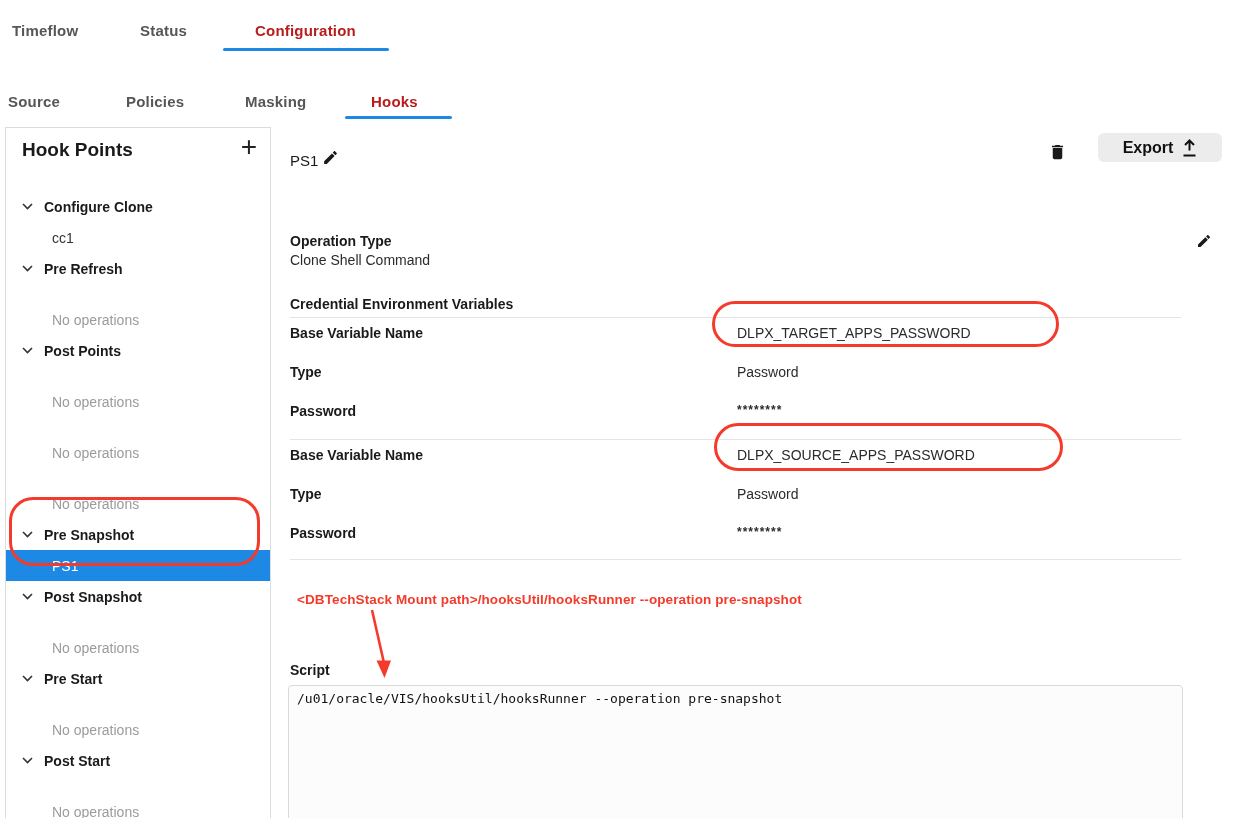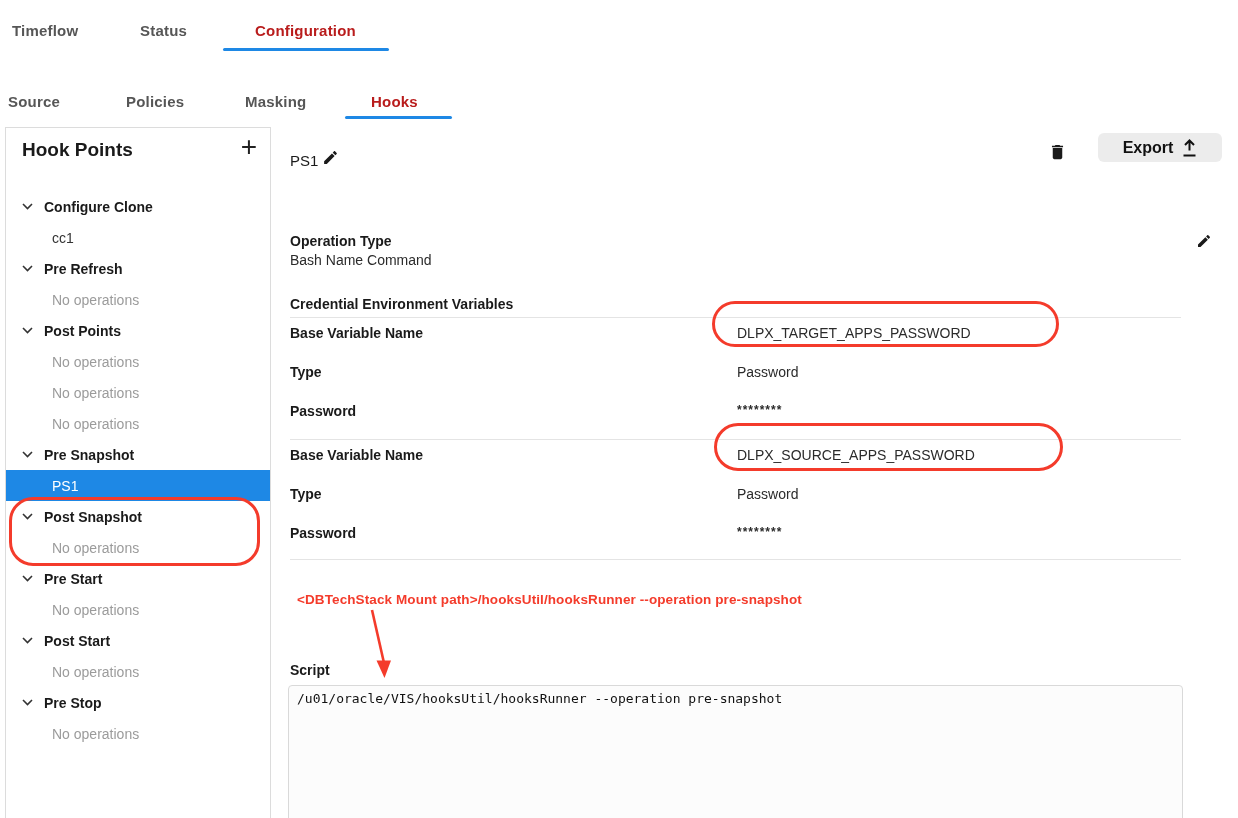--- a/index.html
+++ b/index.html
@@ -26,21 +26,21 @@
   .sb-list { position:absolute; top:63px; left:0; right:0; }
   .sb-group {
     height:31px; display:flex; align-items:center; gap:11px;
     padding-left:15px; font-size:14px; font-weight:700; color:#1a1a1a; cursor:pointer;
   }
   .chev { display:inline-flex; width:12px; justify-content:center; }
   .sb-child {
     height:31px; display:flex; align-items:center;
     padding-left:46px; font-size:14px; color:#333; cursor:pointer;
   }
-  .sb-child.empty { color:#9b9b9b; cursor:default; }
+  .sb-child.empty { color:#9b9b9b; cursor:default;margin-top:20px; }
   .sb-child.selected { background:#1E88E5; color:#ffffff; }
 
   
   .red-oval {
     position:absolute; border:3.5px solid #F43B2B; border-radius:24px;
     background:transparent; pointer-events:none;
   }
 
   
   .d-title { font-size:15px; color:#1a1a1a; }
@@ -194,21 +194,21 @@
 <div class="export-btn">
   <span class="export-label">Export</span>
   <span style="display:inline-flex">
     <svg width="15" height="18" viewBox="0 0 15 18">
         <path d="M7.5 1.5 v10 M3 6 L7.5 1.5 L12 6 M1.5 16.5 h12" stroke="#111" stroke-width="2" fill="none"></path>
       </svg>
   </span>
 </div>
 
 <div class="abs sec-label" style="left:290px; top:233px">Operation Type</div>
-<div class="abs sec-value" style="left:290px; top:252px">Bash Name Command</div>
+<div class="abs sec-value" style="left:290px; top:252px">Clone Shell Command</div>
 <span class="abs icon-btn" style="left:1196px; top:233px">
   <svg width="16" height="16" viewBox="0 0 24 24" fill="#1a1a1a">
       <path d="M3 17.25V21h3.75L17.81 9.94l-3.75-3.75L3 17.25zM20.71 7.04c.39-.39.39-1.02 0-1.41l-2.34-2.34c-.39-.39-1.02-.39-1.41 0l-1.83 1.83 3.75 3.75 1.83-1.83z"></path>
     </svg>
 </span>
 
 <div class="abs sec-label" style="left:290px; top:296px">Credential Environment Variables</div>
 
 <div class="hr" style="top:317px"></div>
 

